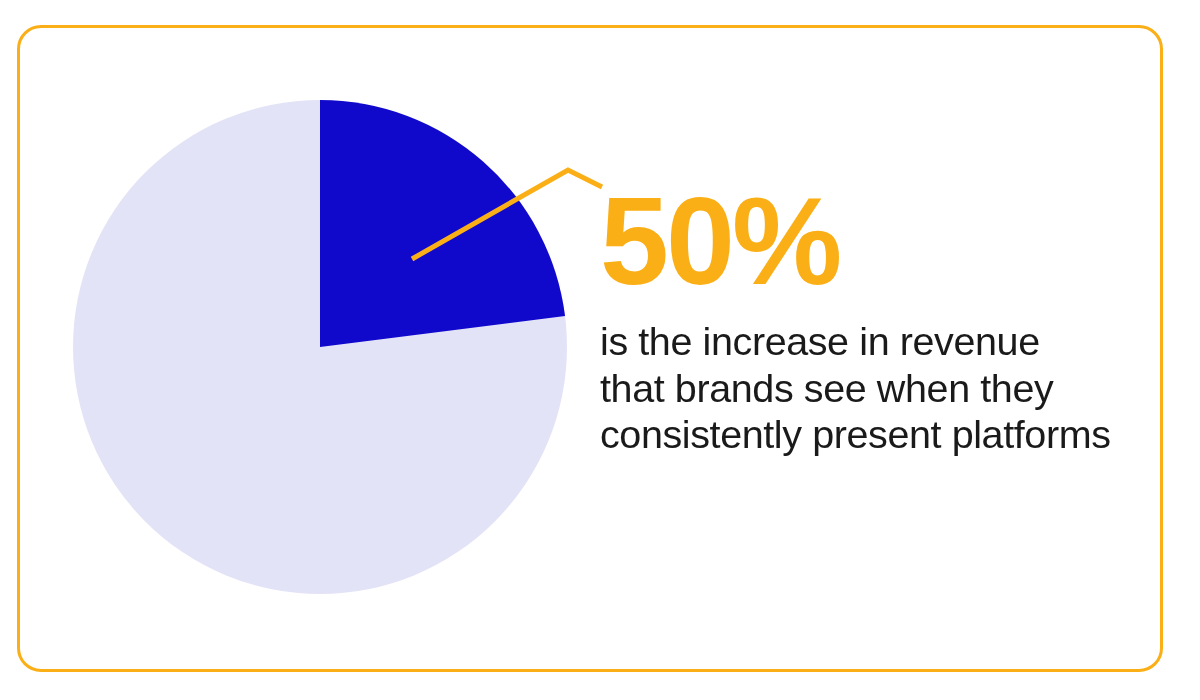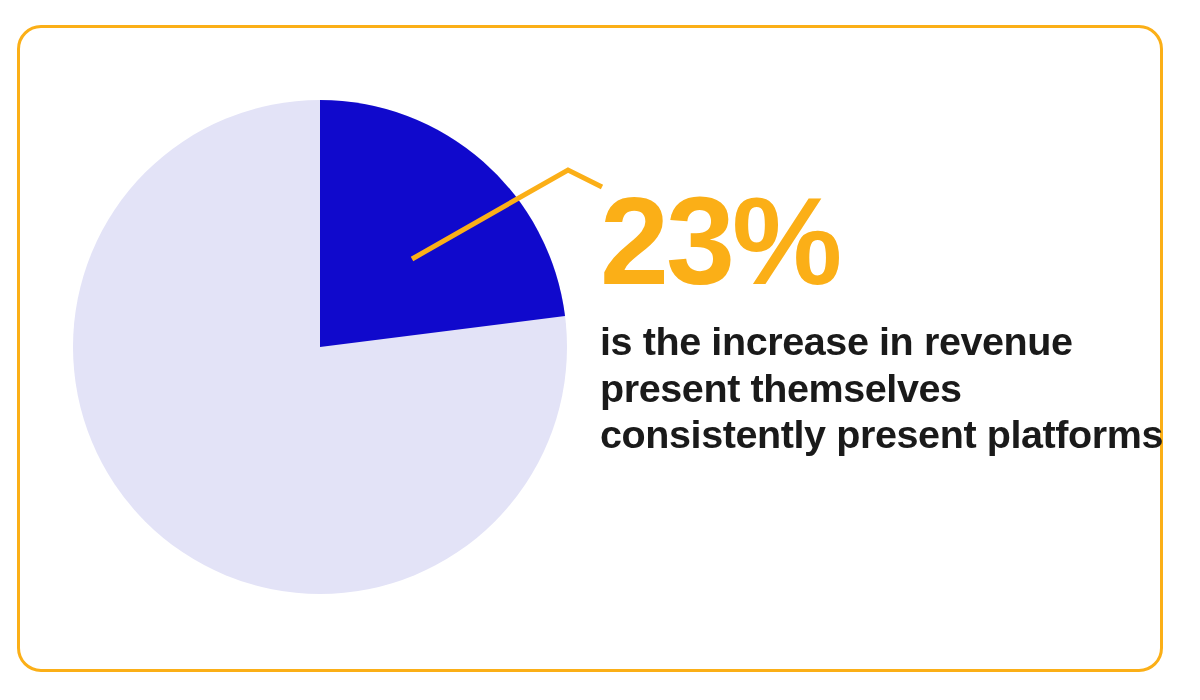--- a/index.html
+++ b/index.html
@@ -64,21 +64,21 @@
     letter-spacing: -3px;
     color: #FBAF17;
     margin: 0;
     white-space: nowrap;
   }
 
   .stat-desc {
     margin: 14px 0 0 0;
     font-family: "Liberation Sans", sans-serif;
     font-size: 39.5px;
-    font-weight: bold;
+    font-weight: normal;
     line-height: 1.17;
     letter-spacing: -0.4px;
     color: #1a1a1a;
   }
   .stat-desc .desc-line {
     display: block;
     white-space: nowrap;
   }
 </style>
 </head>
@@ -93,21 +93,21 @@
 
       <circle id="slice-remainder" cx="320" cy="347" r="247" fill="#E3E3F7"></circle>
 
       <path id="slice-highlight" d="M 320 347 L 320.00 100.00 A 247 247 0 0 1 565.05 316.04 Z" fill="#1009CC"></path>
 
       <polyline id="leader-line" fill="none" stroke-linecap="butt" stroke-linejoin="miter" points="412,259 568,170 602,187" stroke="#FBAF17" stroke-width="5"></polyline>
     </svg>
   </div>
 
   <div class="callout">
-    <div class="big-stat" style="color: rgb(251, 175, 23);">23%</div>
+    <div class="big-stat" style="color: rgb(251, 175, 23);">50%</div>
     <div class="stat-desc" id="stat-desc" style="color: rgb(26, 26, 26);">
         <span class="desc-line">is the increase in revenue</span>
-        <span class="desc-line">present themselves</span>
+        <span class="desc-line">that brands see when they</span>
         <span class="desc-line">consistently present platforms</span>
       </div>
   </div>
 
 </div>
 
 </body></html>

